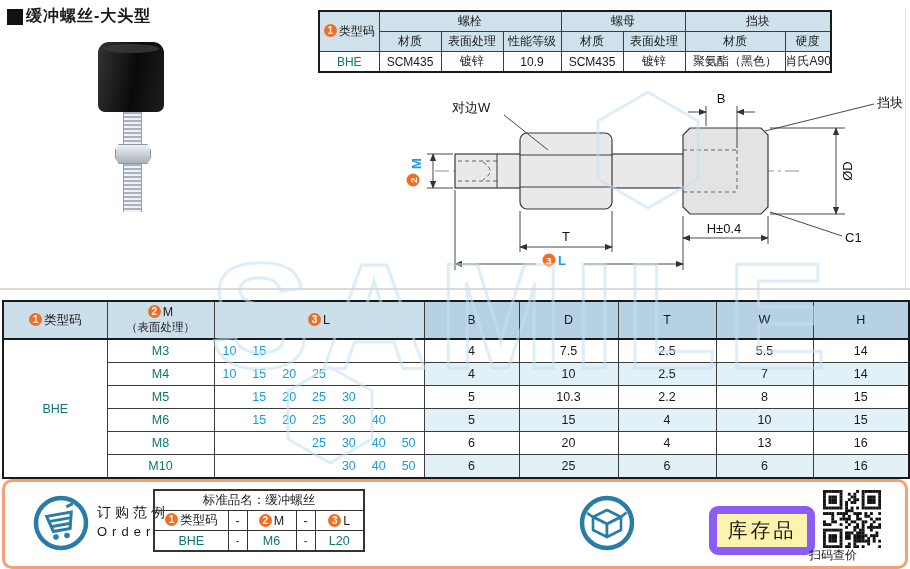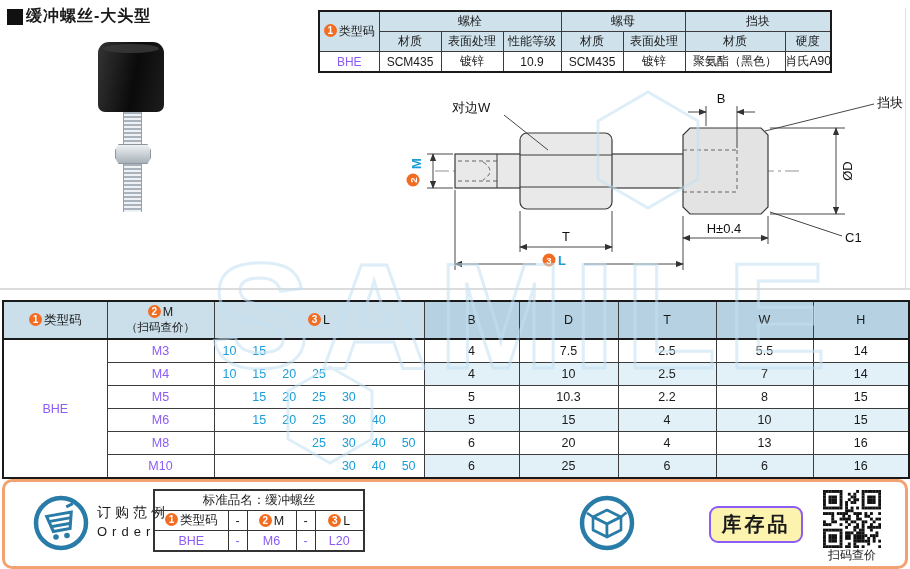--- a/index.html
+++ b/index.html
@@ -8,21 +8,21 @@
 
   
   .title{position:absolute;left:7px;top:6px;display:flex;align-items:center;font-size:16px;font-weight:bold;letter-spacing:1px}
   .tsq{width:16px;height:16px;background:#111;display:inline-block;margin-right:3px}
 
   
   .divider{position:absolute;left:0;top:288px;width:910px;height:2px;background:#dcdcdc}
   .rightline{position:absolute;left:905px;top:8px;width:1px;height:280px;background:#e3e3e3}
 
   table{border-collapse:collapse}
-  .blue{color:#8b5cf6}
+  .blue{color:#0f766e}
   .circ{display:inline-block;width:13px;height:13px;border-radius:50%;background:#f26c21;color:#fff;
         font-size:10px;line-height:13px;text-align:center;font-weight:bold;margin-right:2px;vertical-align:1px}
 
   
   .spec{position:absolute;left:318px;top:10px;width:512px;font-size:12px;border:2px solid #1a1a1a;table-layout:fixed}
   .spec th,.spec td{border:1px solid #3c3c3c;text-align:center;padding:0;height:19px;font-weight:normal;overflow:hidden;white-space:nowrap}
   .spec .h th{background:#cfe2ec}
   .spec td{background:#fff}
 
   
@@ -65,25 +65,25 @@
   .lslots{display:flex;width:100%}
   .lslot{flex:1;text-align:center;color:#1b9dd9}
 
   
   .foot{position:absolute;left:2px;top:479px;width:900px;height:84px;border:3px solid #f2a170;border-radius:10px;background:#fff;z-index:10}
   .icircle{position:absolute;width:56px;height:56px}
   .otext{position:absolute;font-size:14px;letter-spacing:4px;line-height:20px;white-space:nowrap}
   .otext .en{font-size:13px;letter-spacing:5px}
   .ex{position:absolute;left:148px;top:7px;width:210px;font-size:12.5px;border:2px solid #333;table-layout:fixed}
   .ex th,.ex td{border:1px solid #333;text-align:center;height:19px;font-weight:normal;padding:0;white-space:nowrap}
-  .badge{position:absolute;left:704px;top:24px;width:90px;height:33px;border:2px solid #8b5cf6;border-radius:9px;background:#fcf3ae;
-         font-size:20px;font-weight:bold;letter-spacing:3px;text-align:center;line-height:33px}
+  .badge{position:absolute;left:704px;top:24px;width:90px;height:33px;border:8px solid #8b5cf6;border-radius:9px;background:#fcf3ae;
+         font-size:20px;font-weight:normal;letter-spacing:3px;text-align:center;line-height:33px}
   .qr{position:absolute;left:818px;top:8px;width:58px;height:58px}
   .qr svg{width:58px;height:58px}
-  .qrc{position:absolute;left:804px;top:65px;width:86px;text-align:center;font-size:12px}
+  .qrc{position:absolute;left:804px;top:65px;width:86px;font-size:12px}
 </style>
 </head>
 <body>
 
 <div id="page">
 
   <div class="title">
     <span class="tsq"></span>
     <span>缓冲螺丝-大头型</span>
   </div>
@@ -225,21 +225,21 @@
         <col style="width:99px">
         <col style="width:98px">
         <col style="width:97px">
         <col style="width:96px">
       </colgroup>
     <thead>
       <tr>
         <th><span class="circ">1</span><span>类型码</span></th>
         <th>
             <div><span class="circ">2</span><span>M</span></div>
-            <div class="sub">（扫码查价）</div>
+            <div class="sub">（表面处理）</div>
           </th>
         <th><span class="circ">3</span><span>L</span></th>
         <th class="hD">B</th>
         <th class="hD">D</th>
         <th class="hD">T</th>
         <th class="hD">W</th>
         <th class="hD">H</th>
       </tr>
     </thead>
     <tbody>

